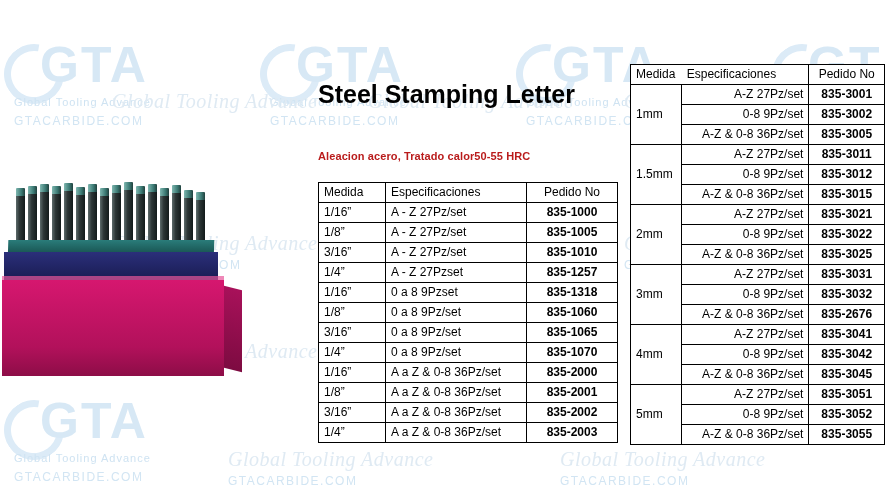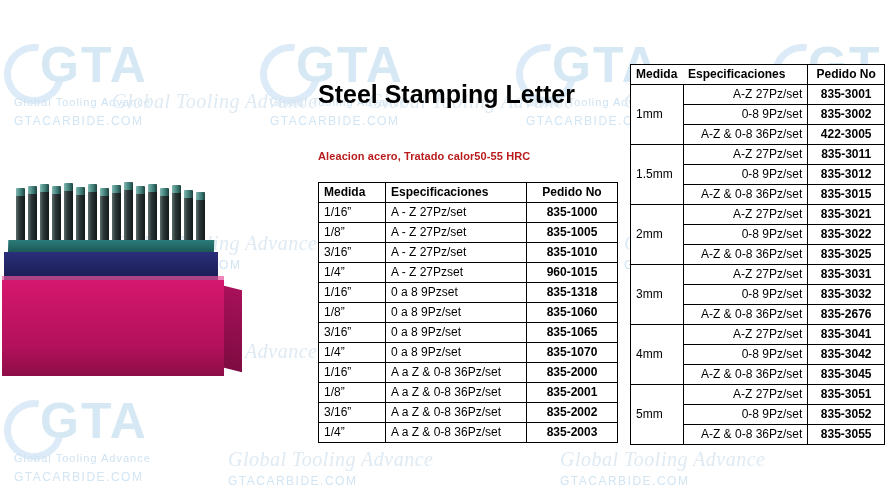--- a/index.html
+++ b/index.html
@@ -174,21 +174,21 @@
     border: 1px solid #000;
     padding: 0 5px;
     height: 19px;
     line-height: 19px;
     font-weight: normal;
     text-align: left;
     white-space: nowrap;
     background: #fff;
   }
   .hdr td {
-    font-weight: bold;
+    font-weight: normal;
     font-size: 12px;
   }
   .c-code {
     font-weight: bold;
     text-align: center;
   }
 
   #table-left {
     position: absolute;
     left: 318px;
@@ -336,21 +336,21 @@
         <td class="c-code">835-1005</td>
       </tr>
       <tr>
         <td class="c-med">3/16”</td>
         <td class="c-spec">A - Z 27Pz/set</td>
         <td class="c-code">835-1010</td>
       </tr>
       <tr>
         <td class="c-med">1/4”</td>
         <td class="c-spec">A - Z 27Pzset</td>
-        <td class="c-code">960-1015</td>
+        <td class="c-code">835-1257</td>
       </tr>
       <tr>
         <td class="c-med">1/16”</td>
         <td class="c-spec">0 a 8 9Pzset</td>
         <td class="c-code">835-1318</td>
       </tr>
       <tr>
         <td class="c-med">1/8”</td>
         <td class="c-spec">0 a 8 9Pz/set</td>
         <td class="c-code">835-1060</td>
@@ -400,21 +400,21 @@
         <td class="grp" rowspan="3">1mm</td>
         <td class="c-spec">A-Z 27Pz/set</td>
         <td class="c-code">835-3001</td>
       </tr>
       <tr>
         <td class="c-spec">0-8 9Pz/set</td>
         <td class="c-code">835-3002</td>
       </tr>
       <tr>
         <td class="c-spec">A-Z &amp; 0-8 36Pz/set</td>
-        <td class="c-code">422-3005</td>
+        <td class="c-code">835-3005</td>
       </tr>
 
       <tr>
         <td class="grp" rowspan="3">1.5mm</td>
         <td class="c-spec">A-Z 27Pz/set</td>
         <td class="c-code">835-3011</td>
       </tr>
       <tr>
         <td class="c-spec">0-8 9Pz/set</td>
         <td class="c-code">835-3012</td>

